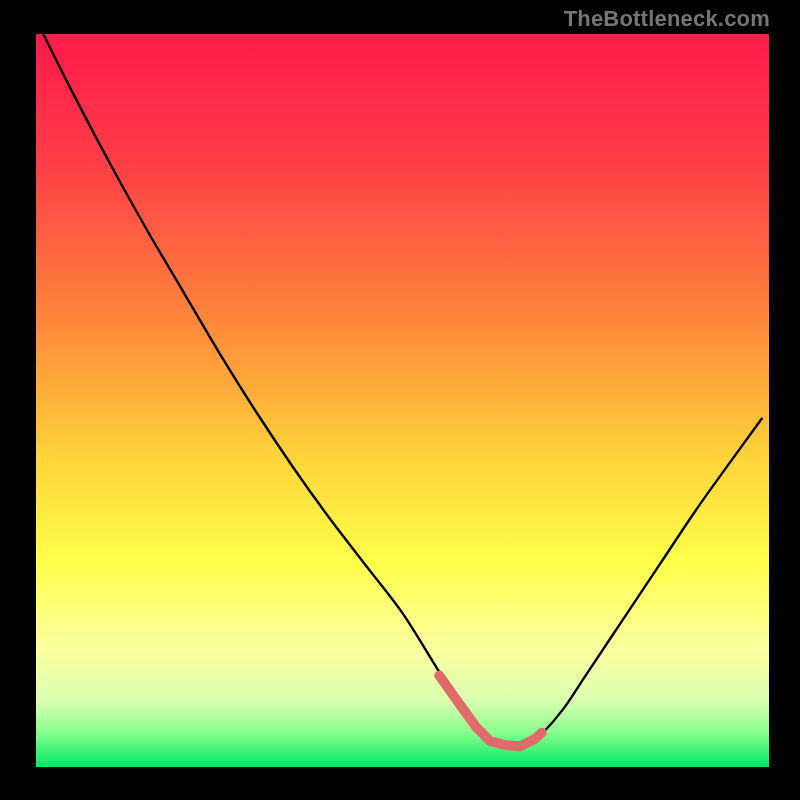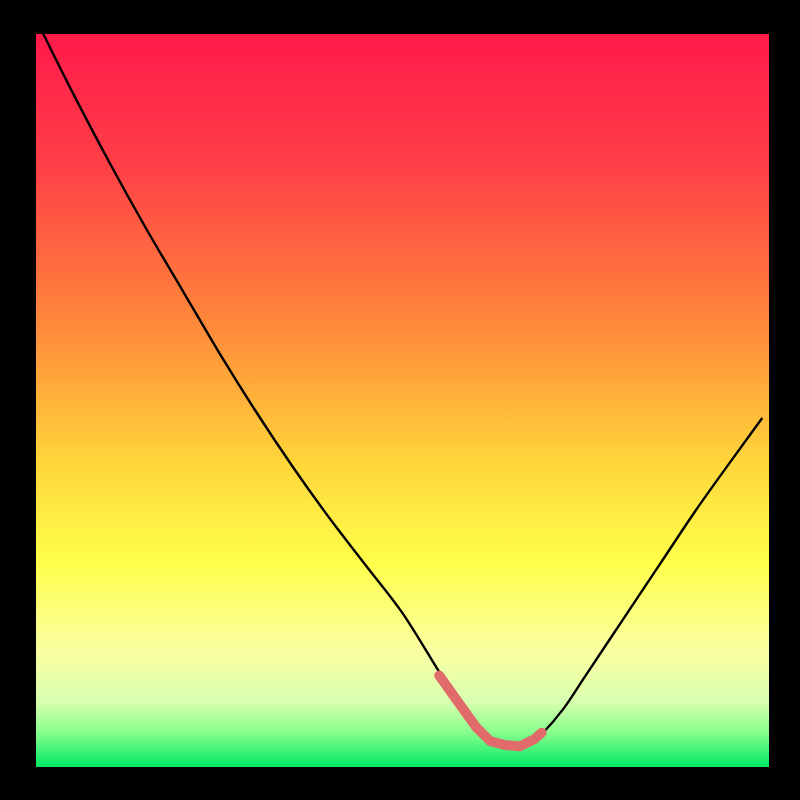--- a/index.html
+++ b/index.html
@@ -48,13 +48,14 @@
         </linearGradient>
     </defs>
 
     <rect x="0" y="0" width="733" height="733" fill="url(#bg-grad)"></rect>
 
     <path id="curve-path" fill="none" stroke="#000" stroke-width="2.4" stroke-linecap="round" d="M 7.33 0 C 12.216666666666667 9.773333333333332 25.655 37.26083333333332 36.65 58.639999999999986 C 47.644999999999996 80.01916666666665 61.08333333333333 105.67416666666664 73.3 128.27499999999998 C 85.51666666666667 150.8758333333333 97.73333333333333 172.86583333333334 109.95 194.245 C 122.16666666666667 215.62416666666667 134.38333333333333 235.78166666666667 146.6 256.55 C 158.81666666666666 277.3183333333333 171.03333333333333 298.6975 183.25 318.855 C 195.46666666666667 339.01250000000005 207.68333333333334 358.55916666666667 219.9 377.495 C 232.11666666666667 396.43083333333334 244.33333333333334 414.7558333333334 256.55 432.47 C 268.76666666666665 450.18416666666667 280.98333333333335 467.28749999999997 293.2 483.78 C 305.41666666666663 500.2725 317.6333333333333 515.5433333333333 329.85 531.425 C 342.0666666666667 547.3066666666666 354.2833333333333 561.3558333333333 366.5 579.0699999999999 C 378.7166666666667 596.7841666666666 394.59833333333336 624.2716666666666 403.15000000000003 637.71 C 411.7016666666667 651.1483333333334 411.7016666666666 650.5375 417.80999999999995 659.7 C 423.9183333333333 668.8625000000001 433.69166666666666 684.7441666666666 439.8 692.685 C 445.90833333333336 700.6258333333333 448.35166666666663 703.8021666666667 454.46 707.345 C 460.5683333333333 710.8878333333333 470.34166666666664 713.3311666666667 476.45 713.942 C 482.55833333333334 714.5528333333333 486.22333333333336 713.3311666666666 491.11 711.01 C 495.99666666666667 708.6888333333334 499.66166666666663 706.1233333333333 505.77 700.015 C 511.87833333333333 693.9066666666666 520.43 684.1333333333333 527.76 674.36 C 535.09 664.5866666666667 539.9766666666667 656.035 549.75 641.375 C 559.5233333333333 626.715 574.1833333333333 604.725 586.4 586.4 C 598.6166666666667 568.0749999999999 610.8333333333333 549.75 623.05 531.425 C 635.2666666666667 513.0999999999999 647.4833333333333 494.16416666666663 659.7 476.45 C 671.9166666666667 458.73583333333335 685.355 440.4108333333333 696.35 425.14 C 707.345 409.8691666666667 720.7833333333333 391.5441666666667 725.67 384.825"></path>
 
     <path id="highlight-path" fill="none" stroke="#e16a6a" stroke-width="9.799999999999999" stroke-linecap="round" stroke-linejoin="round" d="M 403.15000000000003 641.375 L 421.47499999999997 667.03 L 439.8 692.685 L 454.46 707.345 L 469.12 711.01 L 483.78000000000003 712.476 L 498.44000000000005 705.146 L 505.77 698.549"></path>
   </svg>
 
+  <div class="attribution">TheBottleneck.com</div>
 </div>
 
 </body></html>

